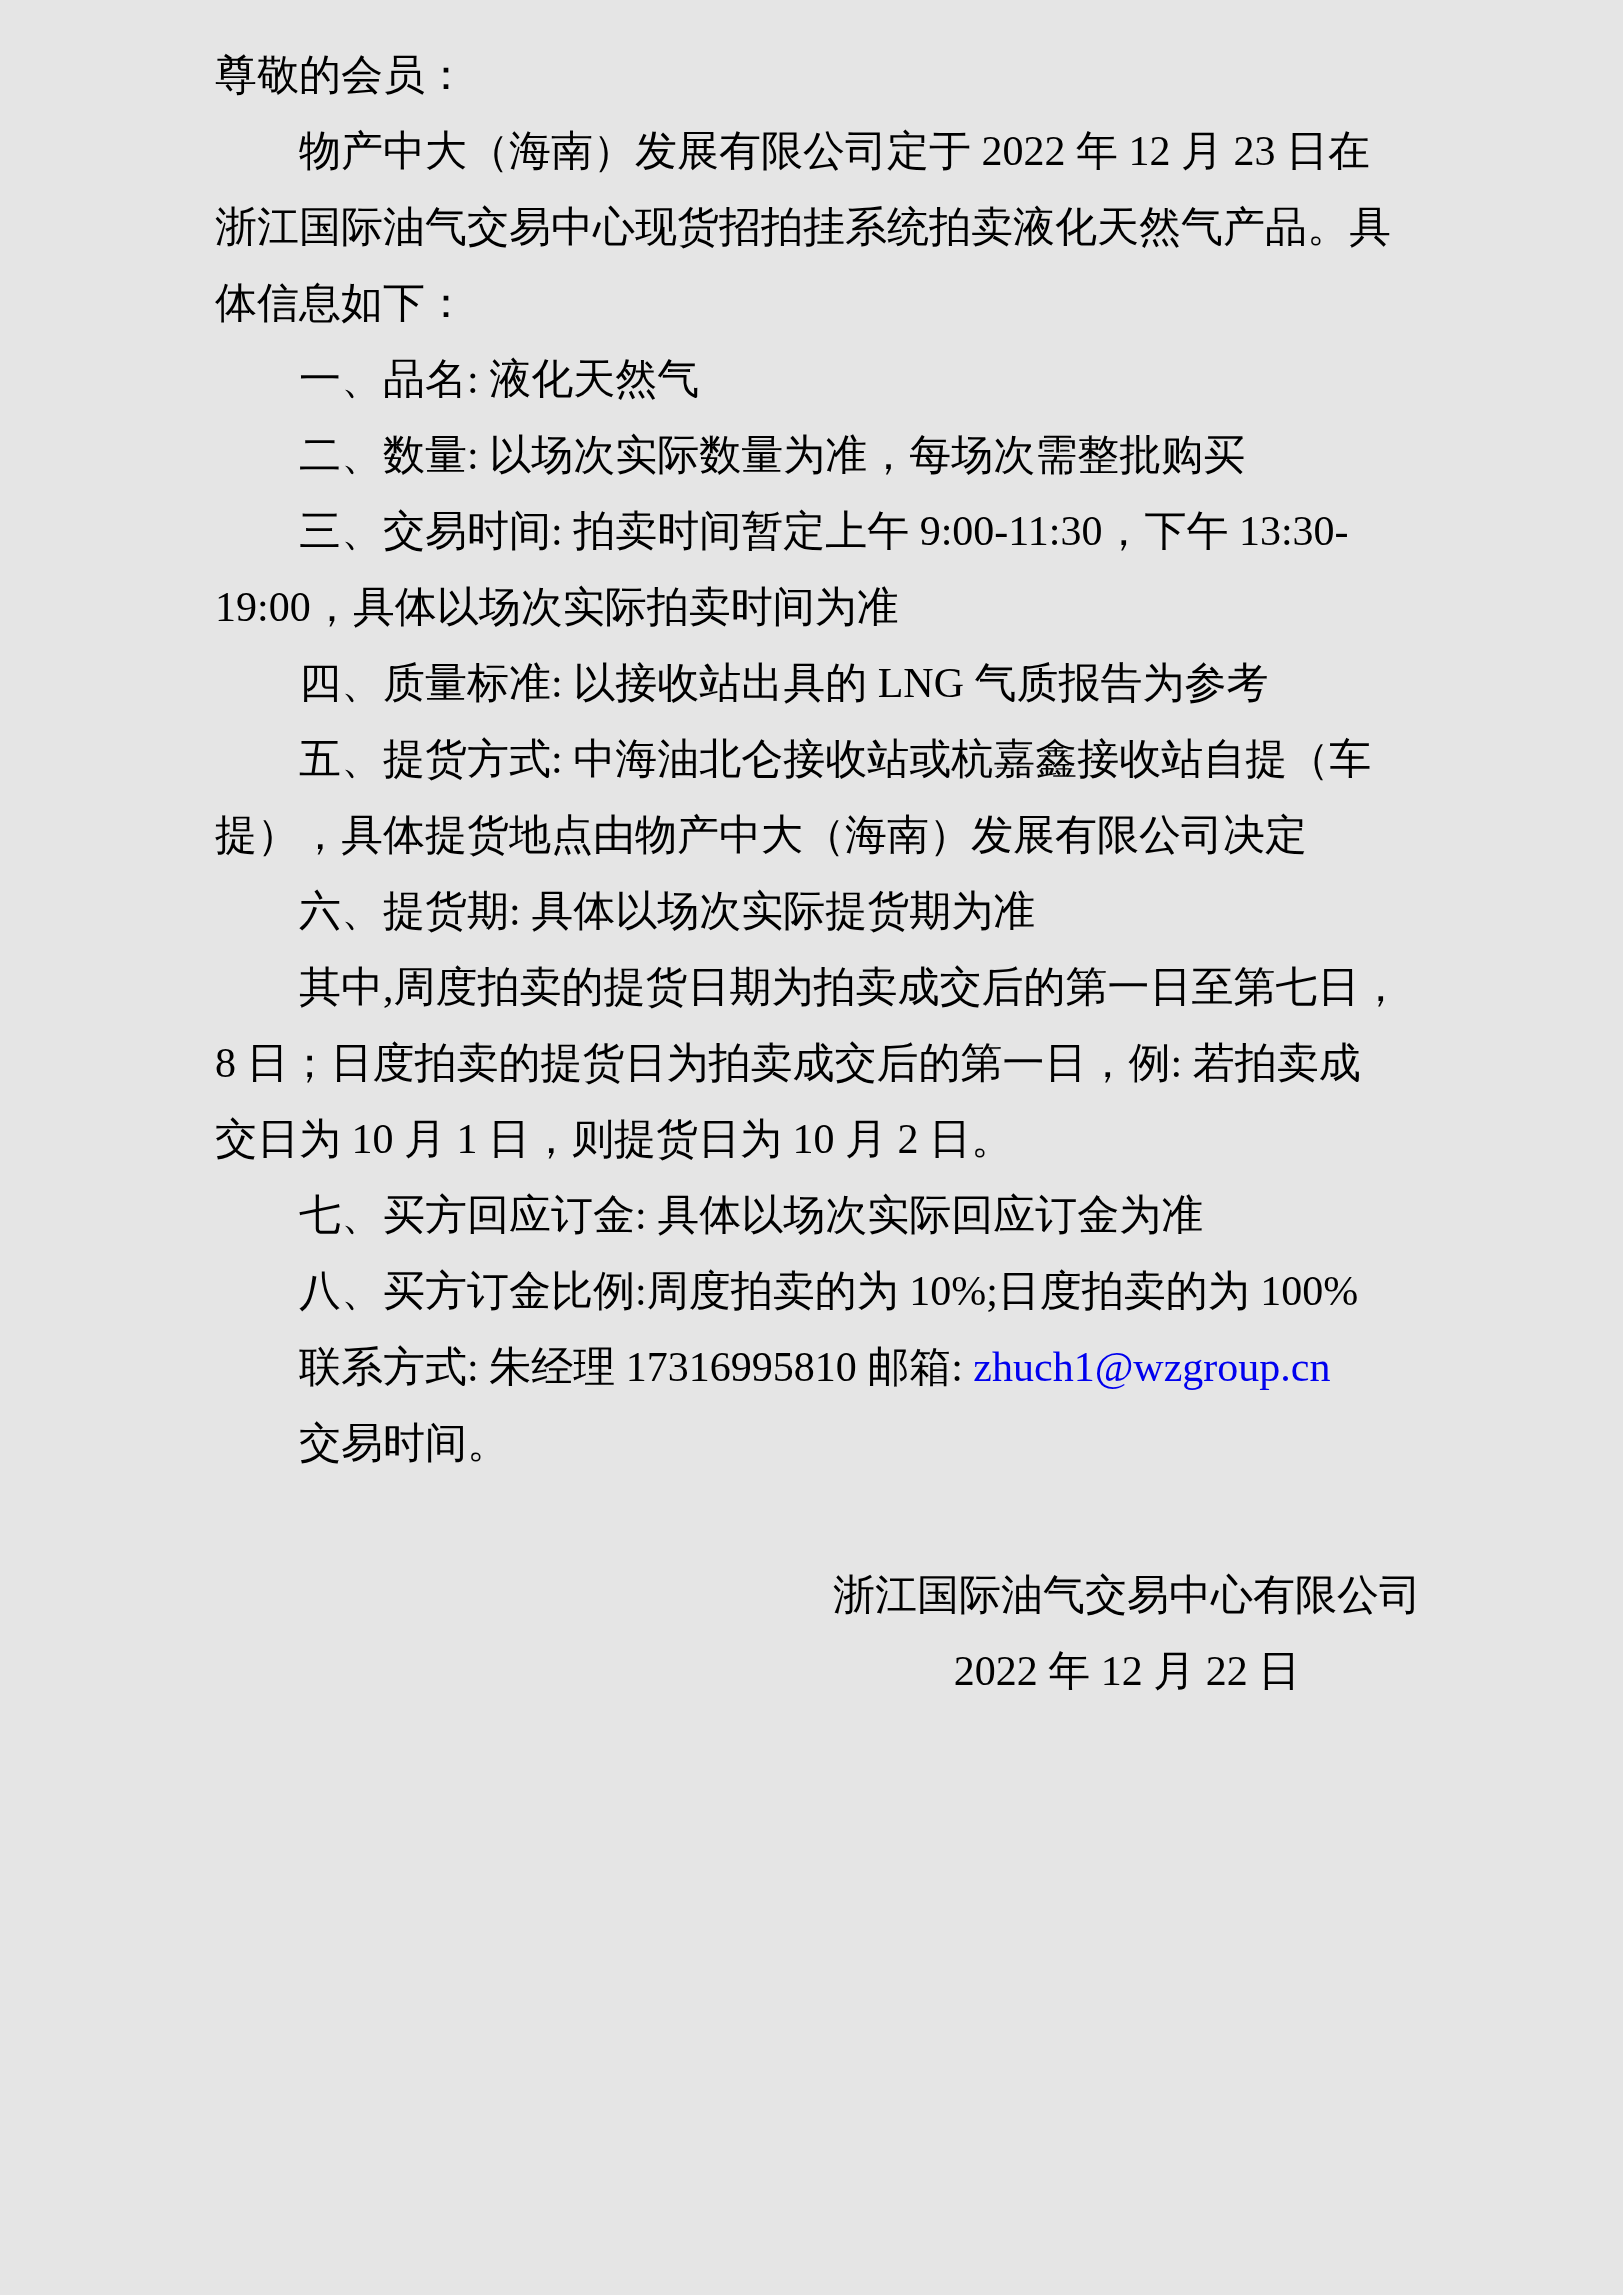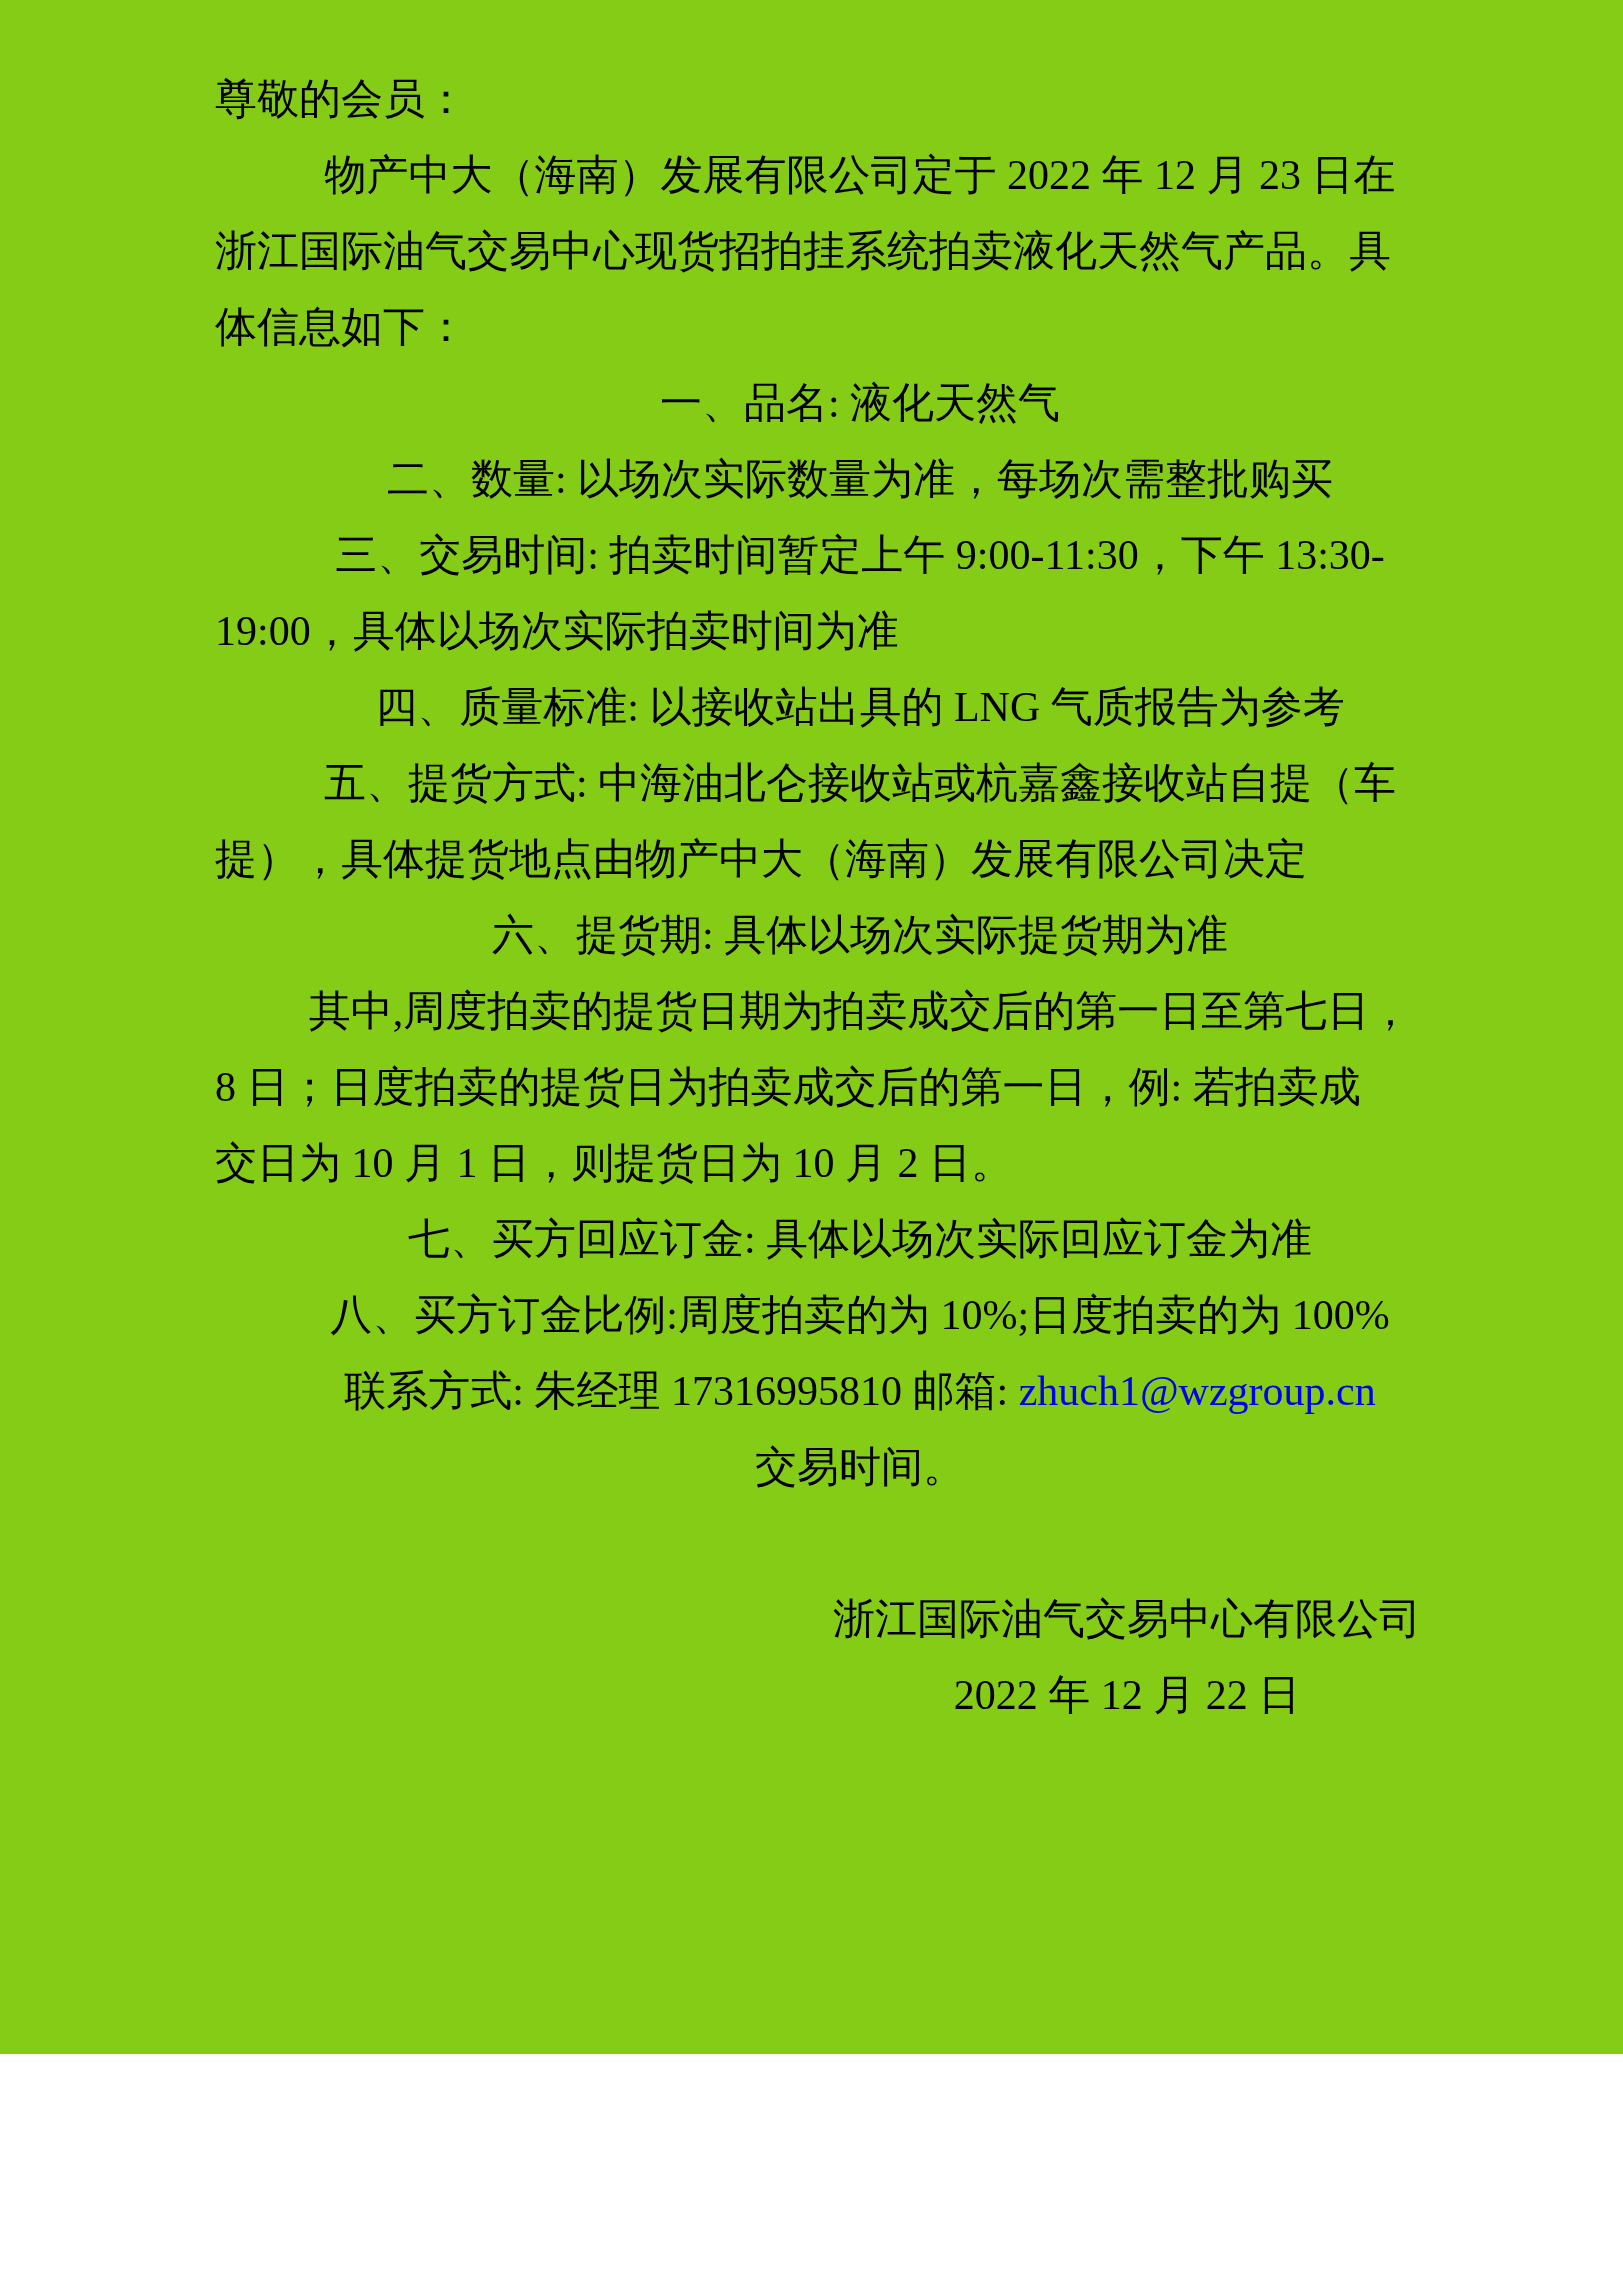--- a/index.html
+++ b/index.html
@@ -3,38 +3,37 @@
 <meta charset="utf-8">
 <style>
   html, body {
     margin: 0;
     padding: 0;
     background: #ffffff;
   }
   .page {
     position: relative;
     width: 1623px;
-    height: 2054px;
-    background: #84cc16;
+    height: 2295px;
+    background: #e5e5e5;
     color: #000000;
     font-family: "Liberation Serif", "DejaVu Serif", serif;
     font-size: 42px;
     line-height: 76px;
     box-sizing: border-box;
-    padding: 61px 202px 0 215px;
+    padding: 37px 202px 0 215px;
     overflow: hidden;
   }
   p.line {
     margin: 0;
     padding: 0;
     white-space: nowrap;
   }
   p.indent {
     text-indent: 2em;
-    text-align: center;
   }
   a.email-link {
     color: #0000ee;
     cursor: pointer;
   }
   .signature {
     margin-top: 76px;
     text-align: right;
   }
   .signature-inner {

